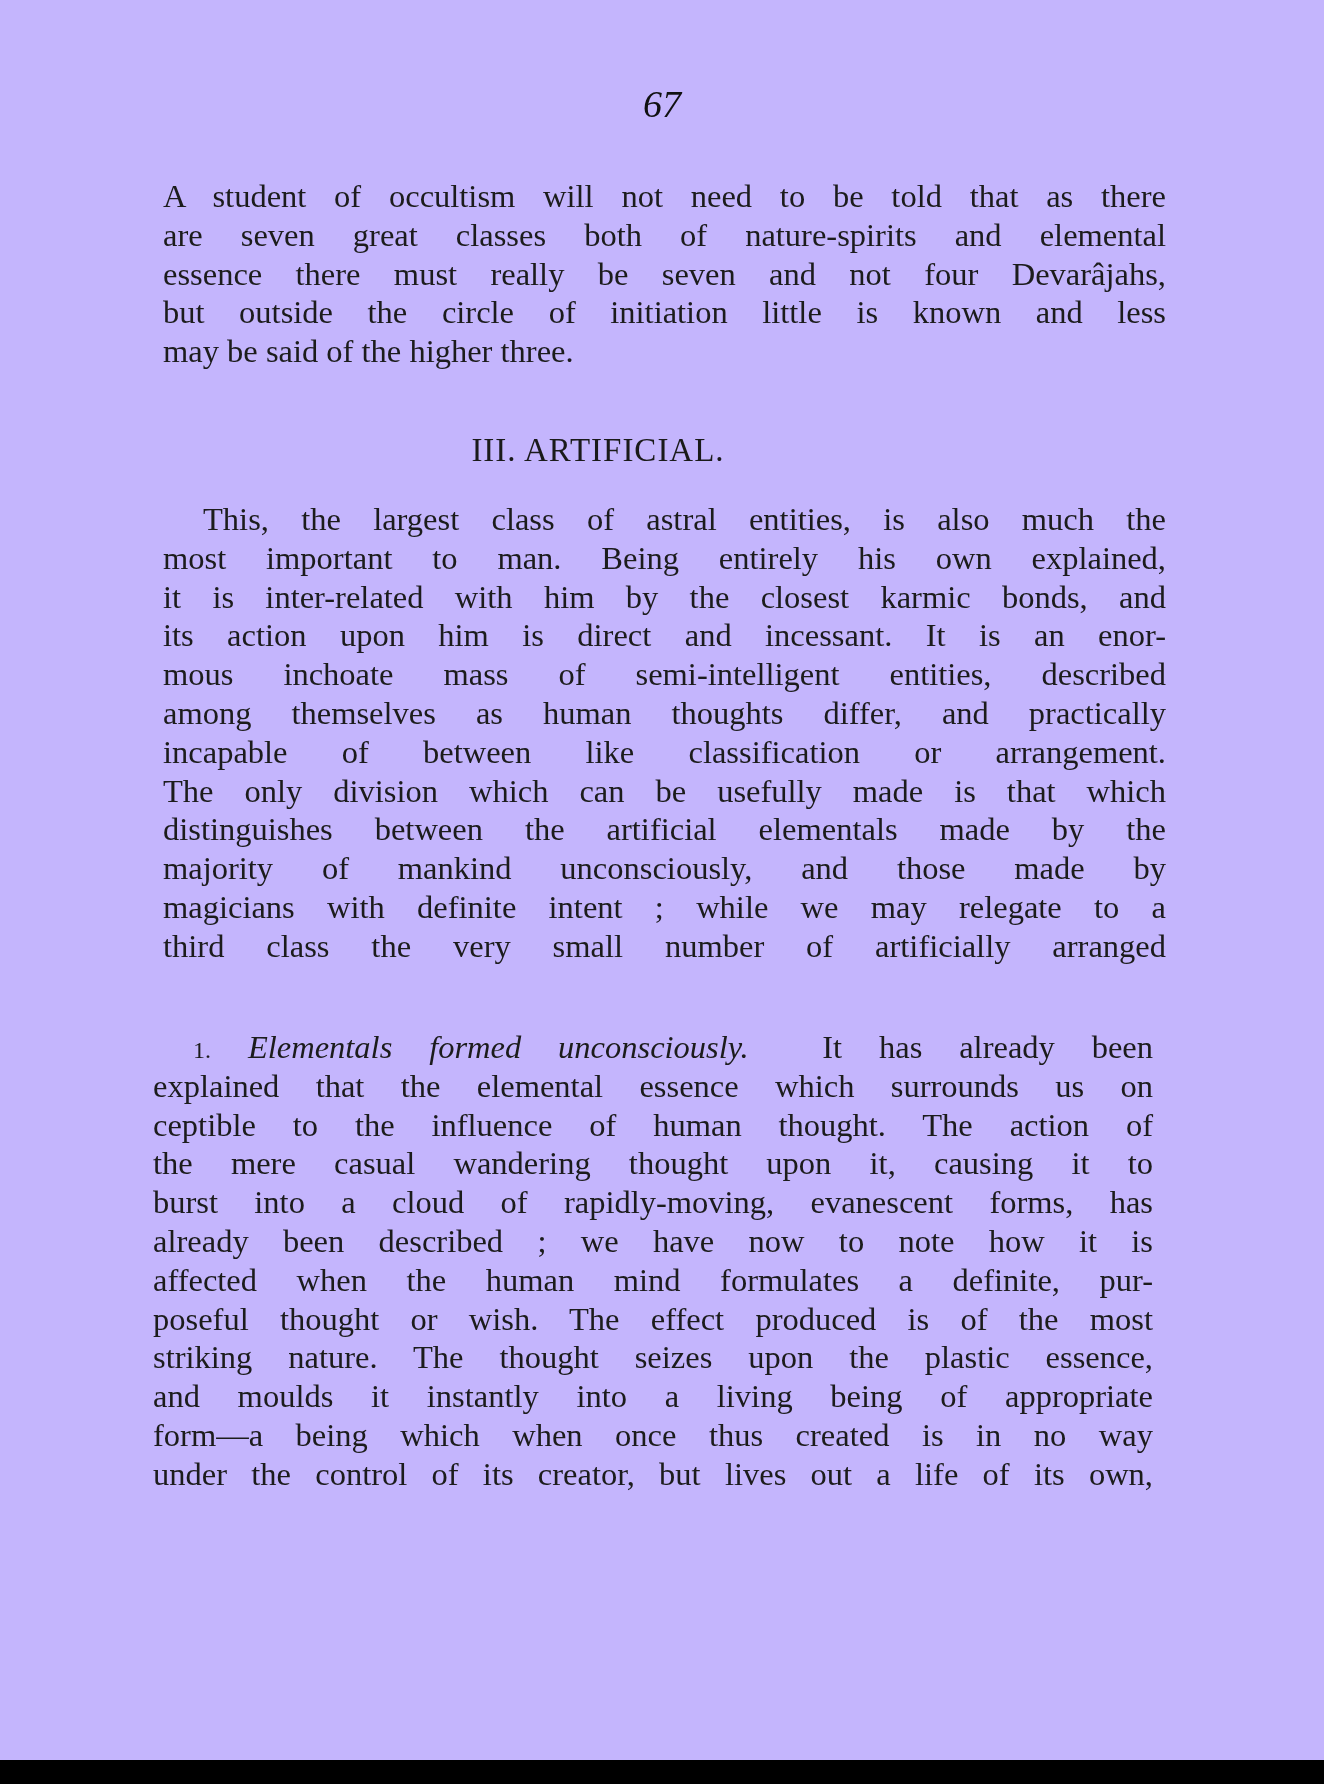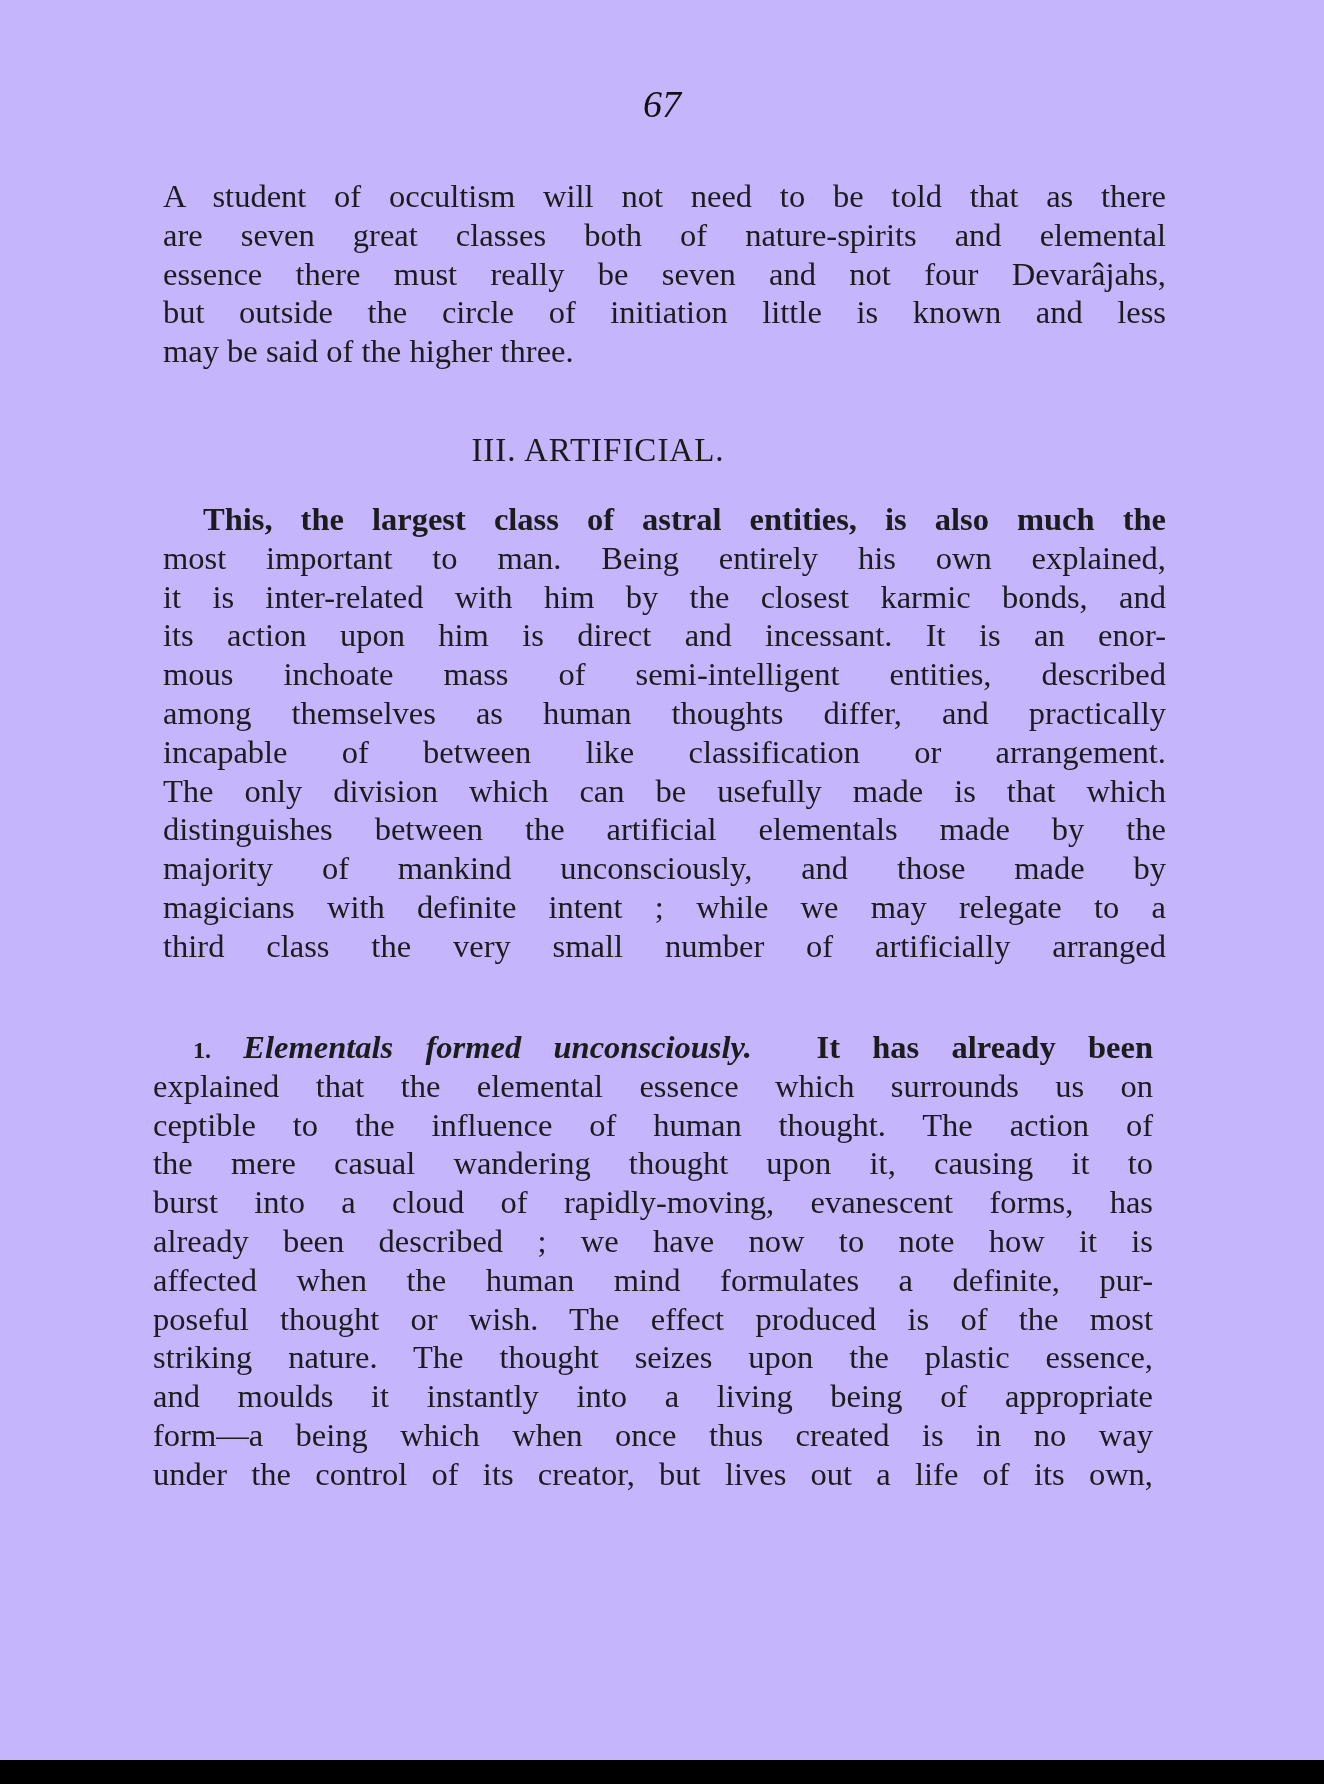--- a/index.html
+++ b/index.html
@@ -12,21 +12,21 @@
     .page-number {
       position: absolute; top: 82px; left: 0; width: 1324px;
       text-align: center; font-size: 38px; font-style: italic; color: #111;
     }
     .block {
       position: absolute; left: 163px; width: 1003px;
       font-size: 32.5px; line-height: 38.8px; color: #1c1c1c;
     }
     .line { display: block; white-space: nowrap; text-align: justify; text-align-last: justify; height: 38.8px; }
     .line.last { text-align-last: left; }
-    .indent { padding-left: 40px; font-weight: bold; }
+    .indent { padding-left: 40px; }
     .p1 { top: 168px; margin-top: 9px; }
     .heading {
       position: absolute; top: 432px; left: 0; width: 1196px;
       text-align: center; font-size: 33px; letter-spacing: 1px; color: #1a1a1a;
     }
     .p2 { top: 500px; }
     .p3 { top: 1028px; left: 153px; width: 1000px; }
     .sub-num { font-size: 24px; }
     .italic { font-style: italic; }
     .bottom-bar {

